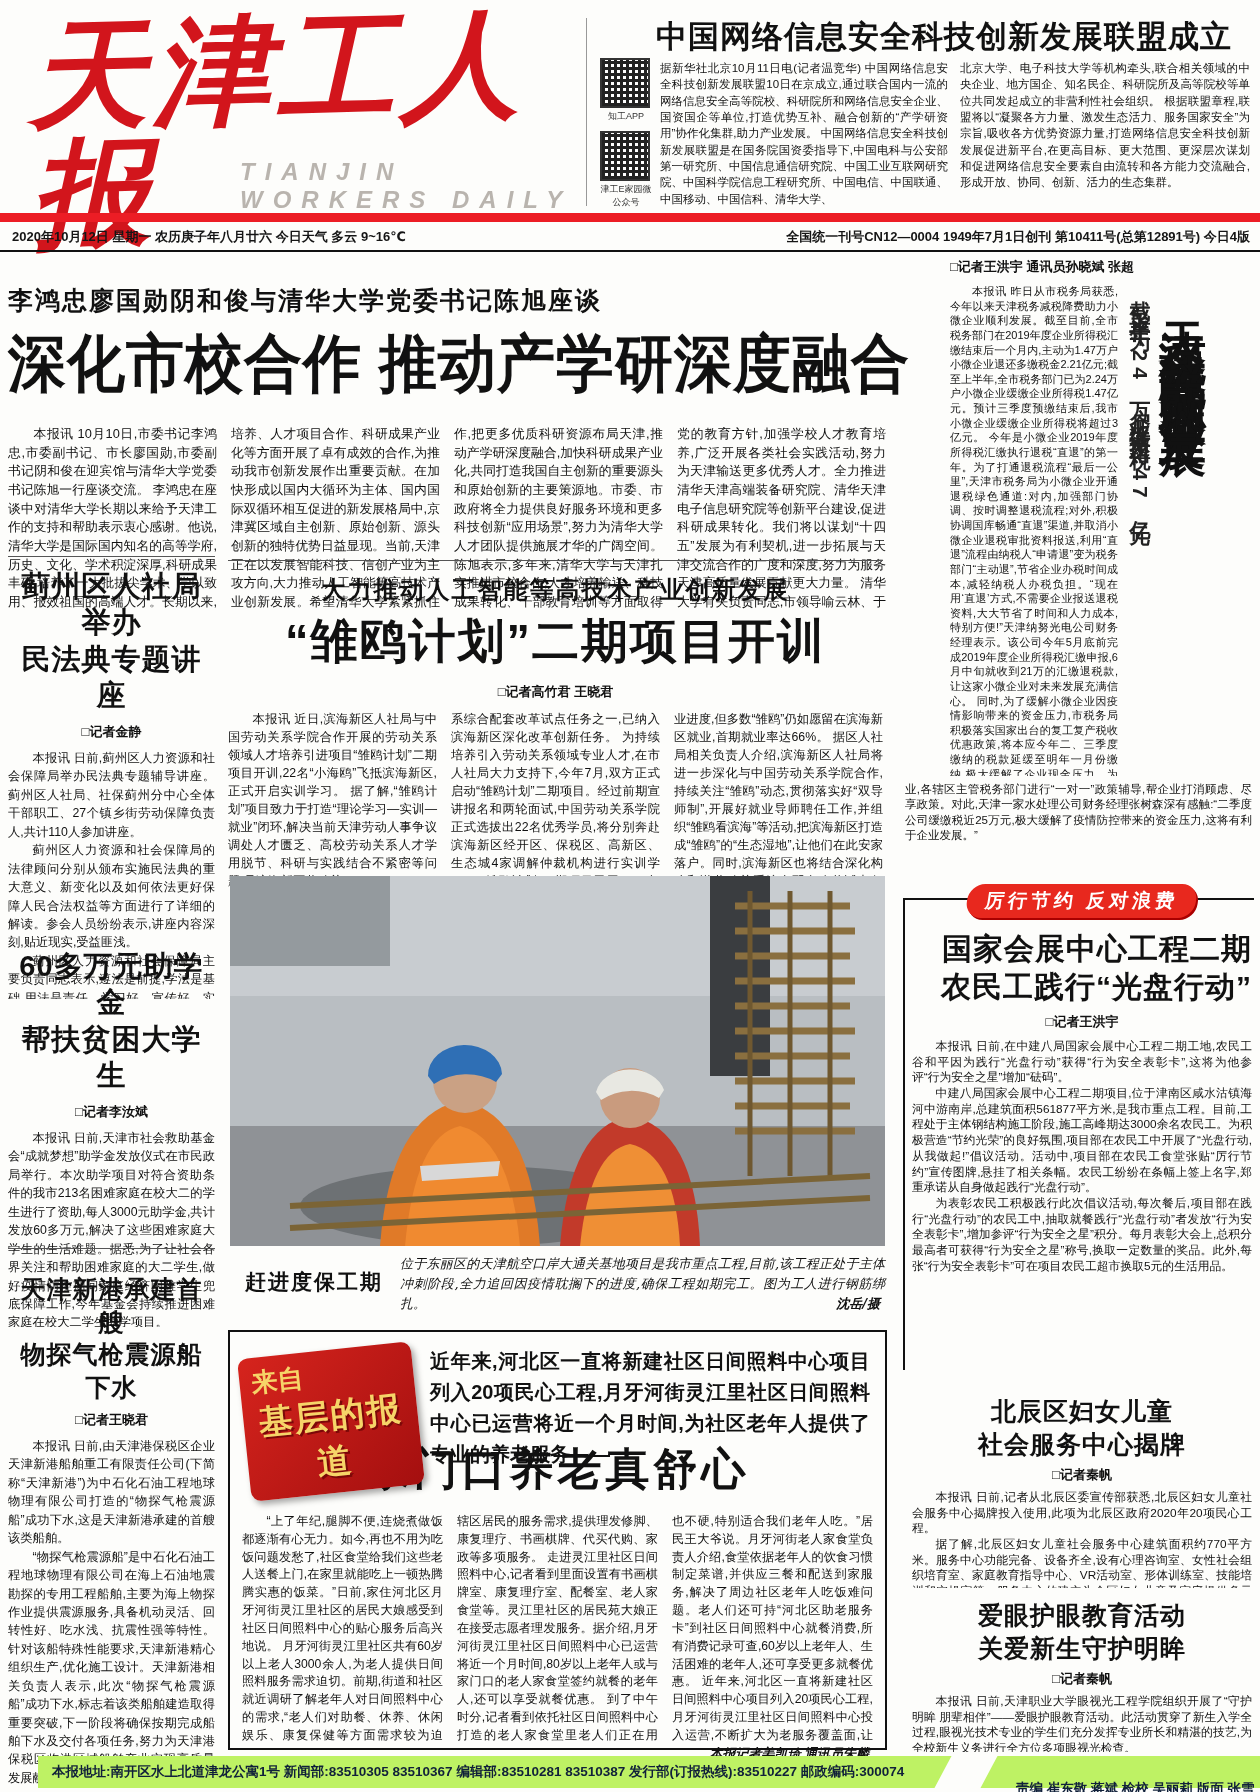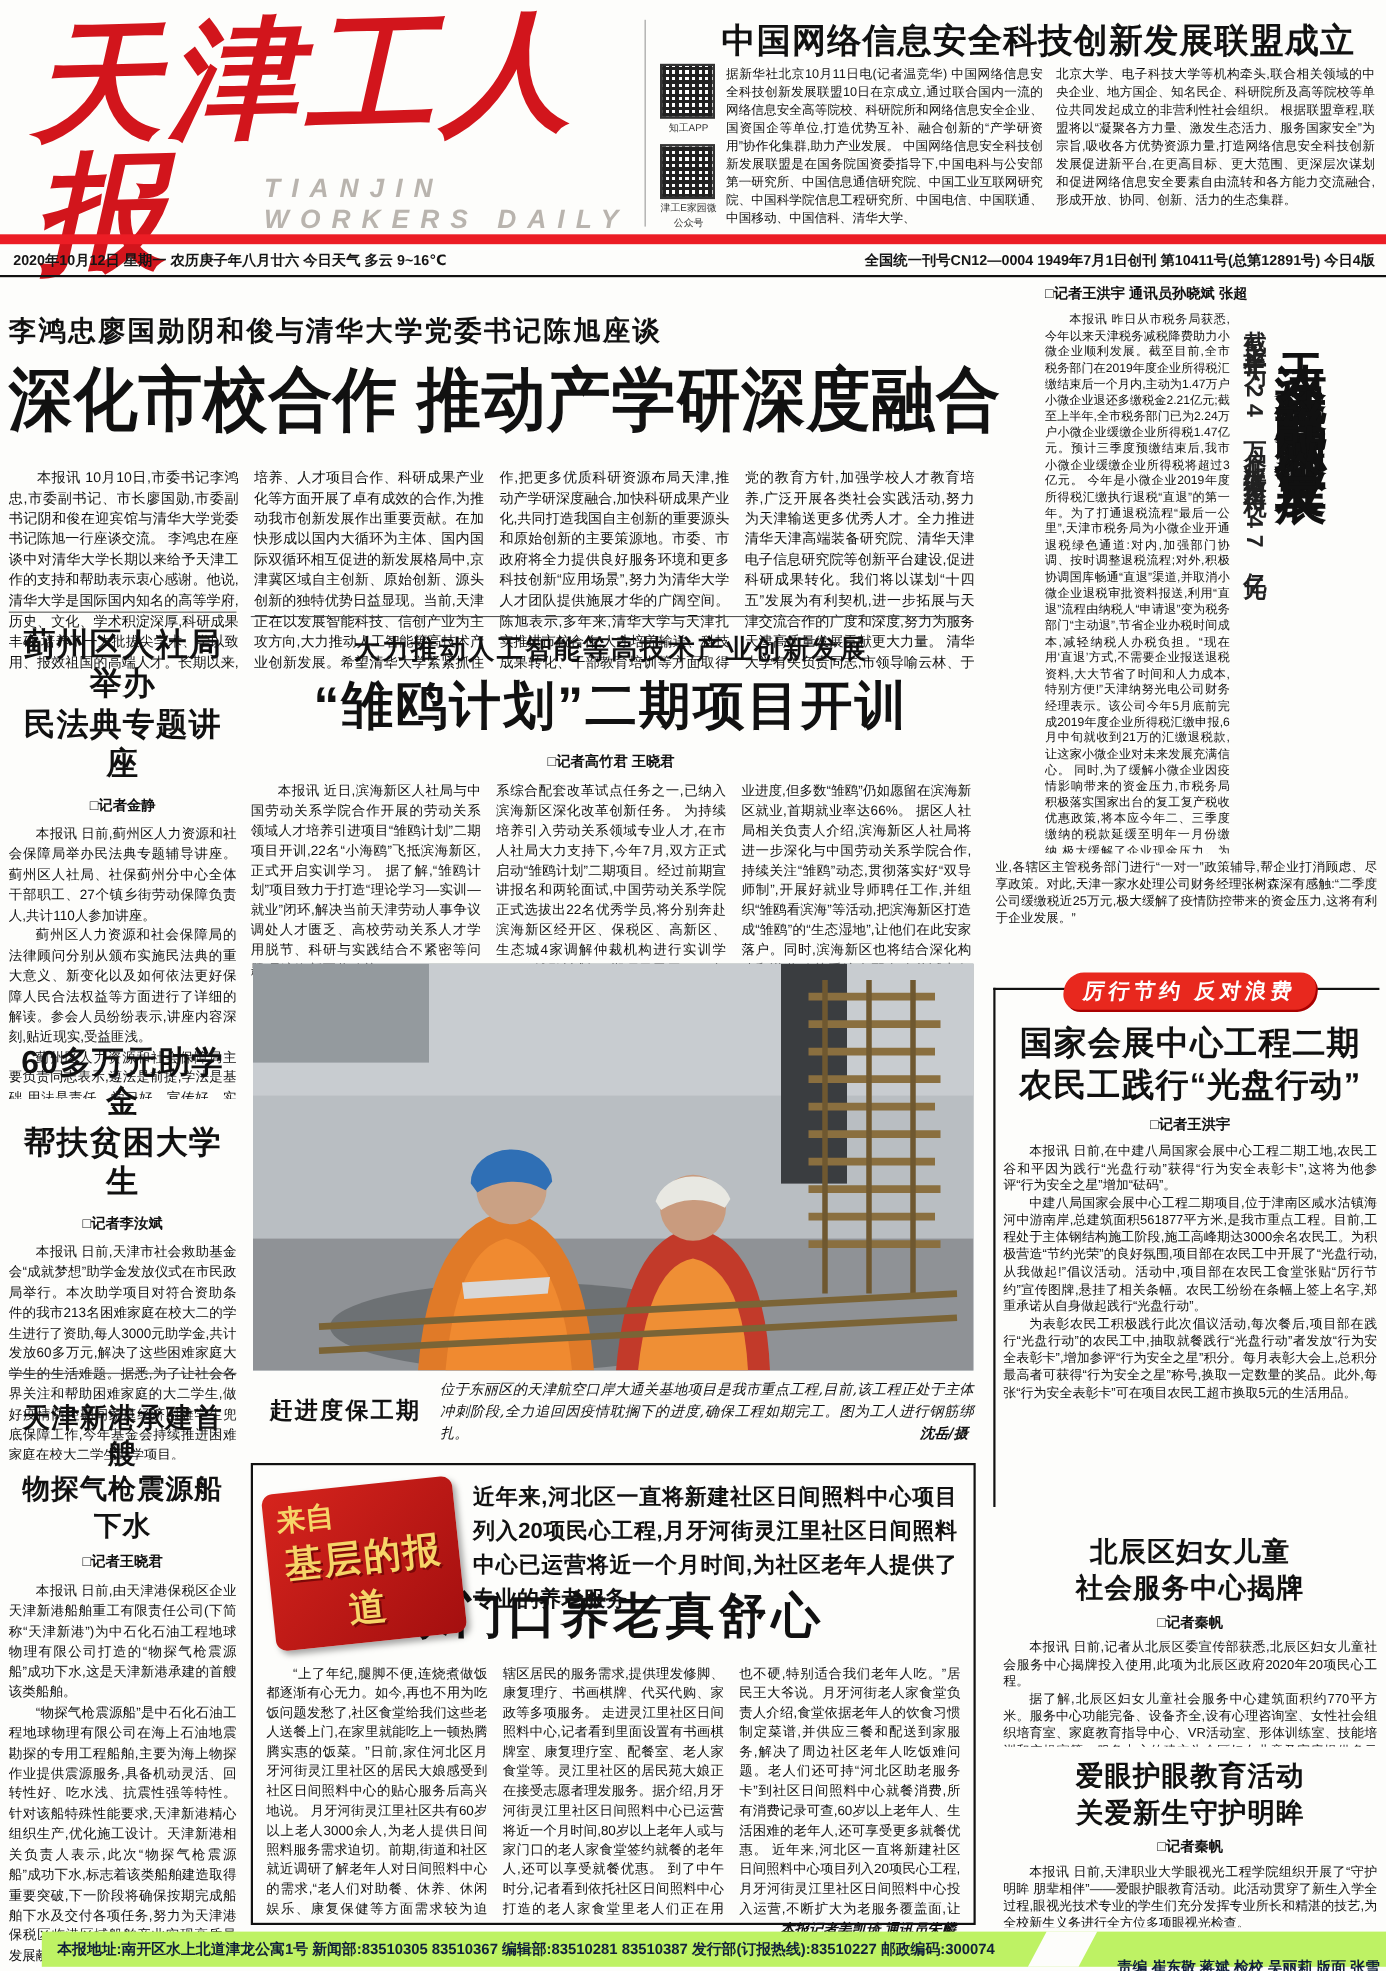--- a/index.html
+++ b/index.html
@@ -223,21 +223,21 @@
       <div class="col jt indent" style="font-size:12.2px;">“上了年纪,腿脚不便,连烧煮做饭都逐渐有心无力。如今,再也不用为吃饭问题发愁了,社区食堂给我们这些老人送餐上门,在家里就能吃上一顿热腾腾实惠的饭菜。”日前,家住河北区月牙河街灵江里社区的居民大娘感受到社区日间照料中心的贴心服务后高兴地说。 月牙河街灵江里社区共有60岁以上老人3000余人,为老人提供日间照料服务需求迫切。前期,街道和社区就近调研了解老年人对日间照料中心的需求,“老人们对助餐、休养、休闲娱乐、康复保健等方面需求较为迫切。”月牙河街道干部孟圆说。据悉,灵江里社区日间照料中心根据</div>
       <div class="col jt" style="font-size:12.2px;">辖区居民的服务需求,提供理发修脚、康复理疗、书画棋牌、代买代购、家政等多项服务。 走进灵江里社区日间照料中心,记者看到里面设置有书画棋牌室、康复理疗室、配餐室、老人家食堂等。灵江里社区的居民苑大娘正在接受志愿者理发服务。据介绍,月牙河街灵江里社区日间照料中心已运营将近一个月时间,80岁以上老年人或与家门口的老人家食堂签约就餐的老年人,还可以享受就餐优惠。 到了中午时分,记者看到依托社区日间照料中心打造的老人家食堂里老人们正在用餐。“这个饭软乎、菜</div>
       <div class="col jt" style="font-size:12.2px;">也不硬,特别适合我们老年人吃。”居民王大爷说。月牙河街老人家食堂负责人介绍,食堂依据老年人的饮食习惯制定菜谱,并供应三餐和配送到家服务,解决了周边社区老年人吃饭难问题。老人们还可持“河北区助老服务卡”到社区日间照料中心就餐消费,所有消费记录可查,60岁以上老年人、生活困难的老年人,还可享受更多就餐优惠。 近年来,河北区一直将新建社区日间照料中心项目列入20项民心工程,月牙河街灵江里社区日间照料中心投入运营,不断扩大为老服务覆盖面,让社区老年人享受到专业、贴心的服务,打造居家养老15分钟服务圈。</div>
     </div>
     <div class="byline" style="text-align:right;margin:4px 16px 0 0;font-style:italic;">本报记者姜凯琦 通讯员朱麟</div>
   </div>
 
   <div class="abs bracket-l" style="left:903px;top:898px;width:349px;height:470px;border-right:none;border-bottom:none;"></div>
   <div class="abs" style="left:912px;top:884px;width:340px;">
     <div style="text-align:center;"><span class="tagpill" style="display:inline-block;">厉行节约  反对浪费</span></div>
-    <div class="h2l" style="margin-top:12px;font-size:30px;">国家会展中心工程二期
+    <div class="h2l" style="margin-top:12px;font-size:30px;text-align:right;">国家会展中心工程二期
 农民工践行“光盘行动”</div>
     <div class="byline" style="margin-top:8px;">□记者王洪宇</div>
     <div class="rail-body jt" style="margin-top:8px;font-size:11.8px;height:330px;overflow:hidden;">
       <div class="indent">本报讯 日前,在中建八局国家会展中心工程二期工地,农民工谷和平因为践行“光盘行动”获得“行为安全表彰卡”,这将为他参评“行为安全之星”增加“砝码”。</div>
       <div class="indent">中建八局国家会展中心工程二期项目,位于津南区咸水沽镇海河中游南岸,总建筑面积561877平方米,是我市重点工程。目前,工程处于主体钢结构施工阶段,施工高峰期达3000余名农民工。为积极营造“节约光荣”的良好氛围,项目部在农民工中开展了“光盘行动,从我做起!”倡议活动。活动中,项目部在农民工食堂张贴“厉行节约”宣传图牌,悬挂了相关条幅。农民工纷纷在条幅上签上名字,郑重承诺从自身做起践行“光盘行动”。</div>
       <div class="indent">为表彰农民工积极践行此次倡议活动,每次餐后,项目部在践行“光盘行动”的农民工中,抽取就餐践行“光盘行动”者发放“行为安全表彰卡”,增加参评“行为安全之星”积分。每月表彰大会上,总积分最高者可获得“行为安全之星”称号,换取一定数量的奖品。此外,每张“行为安全表彰卡”可在项目农民工超市换取5元的生活用品。</div>
     </div>
   </div>
 
   <div class="abs" style="left:912px;top:1384px;width:340px;">

